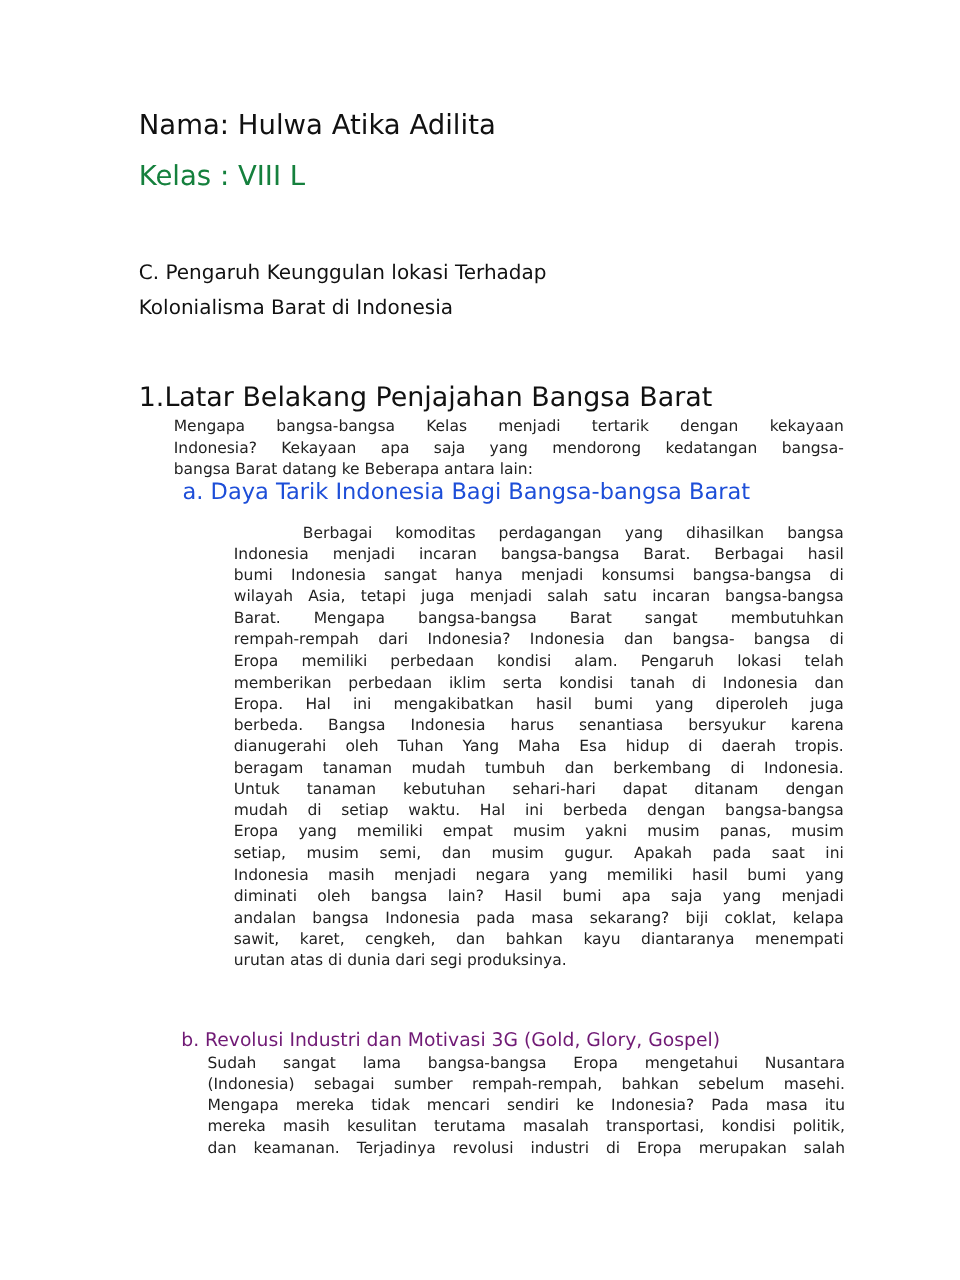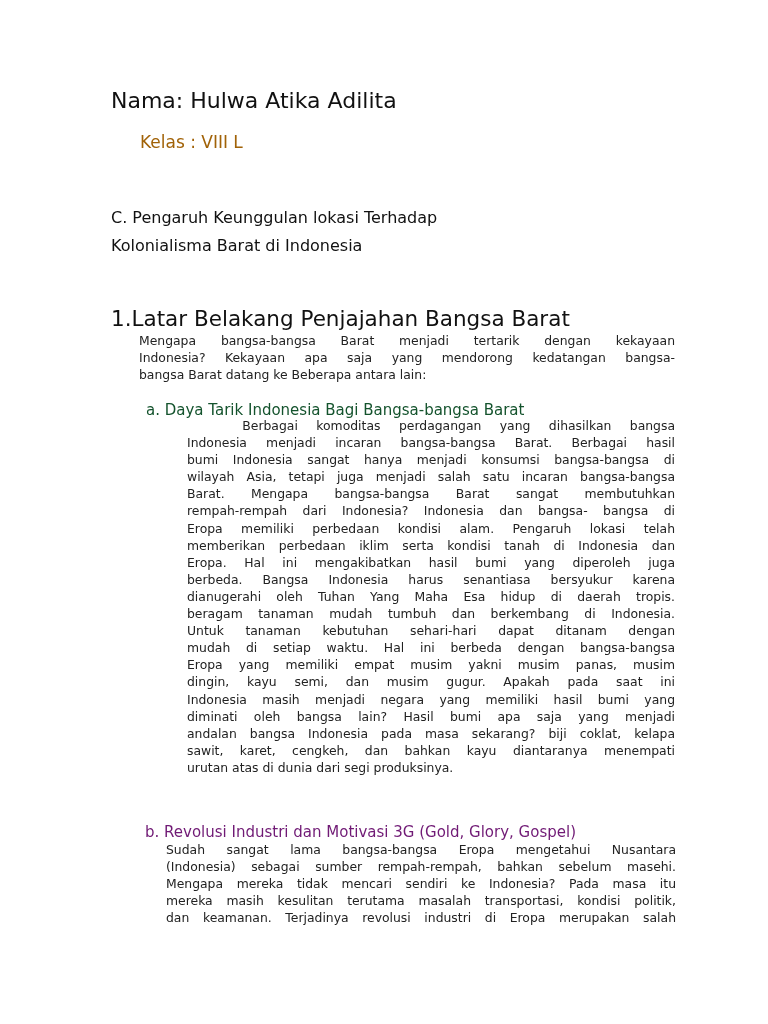--- a/index.html
+++ b/index.html
@@ -1,46 +1,46 @@
 <!DOCTYPE html>
 <html><head>
 <meta charset="utf-8">
 <style>
   html, body { margin: 0; padding: 0; background: #ffffff; }
   body { width: 768px; height: 1024px; position: relative; overflow: hidden; color: #111; font-family: "DejaVu Sans", sans-serif; }
   .abs { position: absolute; }
   .h-name { left: 111px; top: 86px; font-size: 22px; line-height: 30px; color: #111; }
-  .h-kelas { left: 111px; top: 127px; font-size: 17px; line-height: 30px; color: #a16207; margin-left: 29px; }
+  .h-kelas { left: 111px; top: 127px; font-size: 22px; line-height: 30px; color: #15803d; }
   .h-section { left: 111px; top: 204px; font-size: 16px; line-height: 28px; color: #111; width: 560px; }
   .h-section span { display: block; }
   .h-1 { left: 111px; top: 305px; font-size: 21.5px; line-height: 28px; color: #111; text-align: right; }
   .para { font-size: 12.4px; line-height: 17.1px; text-align: justify; text-align-last: left; color: #222; }
   .para span.line { display: block; text-align: justify; text-align-last: justify; white-space: nowrap; }
   .para span.line.last { text-align-last: left; }
   .p-intro { left: 139px; top: 332px; width: 536px; }
-  .h-a { left: 146px; top: 400px; font-size: 15px; line-height: 20px; color: #14532d; }
+  .h-a { left: 146px; top: 384px; font-size: 18px; line-height: 20px; color: #1d4ed8; }
   .p-a { left: 187px; top: 417px; width: 488px; }
   .h-b { left: 145px; top: 822px; font-size: 15px; line-height: 20px; color: #701a75; }
   .p-b { left: 166px; top: 841px; width: 510px; }
 </style>
 </head>
 <body>
 
 <div class="abs h-name">Nama: Hulwa Atika Adilita</div>
 <div class="abs h-kelas">Kelas : VIII L</div>
 
 <div class="abs h-section">
   <span>C. Pengaruh Keunggulan lokasi Terhadap</span>
   <span>Kolonialisma Barat di Indonesia</span>
 </div>
 
 <div class="abs h-1">1.Latar Belakang Penjajahan Bangsa Barat</div>
 
 <div class="abs para p-intro">
-  <span class="line">Mengapa bangsa-bangsa Barat menjadi tertarik dengan kekayaan</span>
+  <span class="line">Mengapa bangsa-bangsa Kelas menjadi tertarik dengan kekayaan</span>
   <span class="line">Indonesia? Kekayaan apa saja yang mendorong kedatangan bangsa-</span>
   <span class="line last">bangsa Barat datang ke Beberapa antara lain:</span>
 </div>
 
 <div class="abs h-a">a. Daya Tarik Indonesia Bagi Bangsa-bangsa Barat</div>
 
 <div class="abs para p-a">
   <span class="line">&nbsp;&nbsp;&nbsp;Berbagai komoditas perdagangan yang dihasilkan bangsa</span>
   <span class="line">Indonesia menjadi incaran bangsa-bangsa Barat. Berbagai hasil</span>
   <span class="line">bumi Indonesia sangat hanya menjadi konsumsi bangsa-bangsa di</span>
@@ -49,21 +49,21 @@
   <span class="line">rempah-rempah dari Indonesia? Indonesia dan bangsa- bangsa di</span>
   <span class="line">Eropa memiliki perbedaan kondisi alam. Pengaruh lokasi telah</span>
   <span class="line">memberikan perbedaan iklim serta kondisi tanah di Indonesia dan</span>
   <span class="line">Eropa. Hal ini mengakibatkan hasil bumi yang diperoleh juga</span>
   <span class="line">berbeda. Bangsa Indonesia harus senantiasa bersyukur karena</span>
   <span class="line">dianugerahi oleh Tuhan Yang Maha Esa hidup di daerah tropis.</span>
   <span class="line">beragam tanaman mudah tumbuh dan berkembang di Indonesia.</span>
   <span class="line">Untuk tanaman kebutuhan sehari-hari dapat ditanam dengan</span>
   <span class="line">mudah di setiap waktu. Hal ini berbeda dengan bangsa-bangsa</span>
   <span class="line">Eropa yang memiliki empat musim yakni musim panas, musim</span>
-  <span class="line">dingin, kayu semi, dan musim gugur. Apakah pada saat ini</span>
+  <span class="line">setiap, musim semi, dan musim gugur. Apakah pada saat ini</span>
   <span class="line">Indonesia masih menjadi negara yang memiliki hasil bumi yang</span>
   <span class="line">diminati oleh bangsa lain? Hasil bumi apa saja yang menjadi</span>
   <span class="line">andalan bangsa Indonesia pada masa sekarang?  biji coklat, kelapa</span>
   <span class="line">sawit, karet, cengkeh, dan bahkan kayu diantaranya menempati</span>
   <span class="line last">urutan atas di dunia dari segi produksinya.</span>
 </div>
 
 <div class="abs h-b">b. Revolusi Industri dan Motivasi 3G (Gold, Glory, Gospel)</div>
 
 <div class="abs para p-b">

